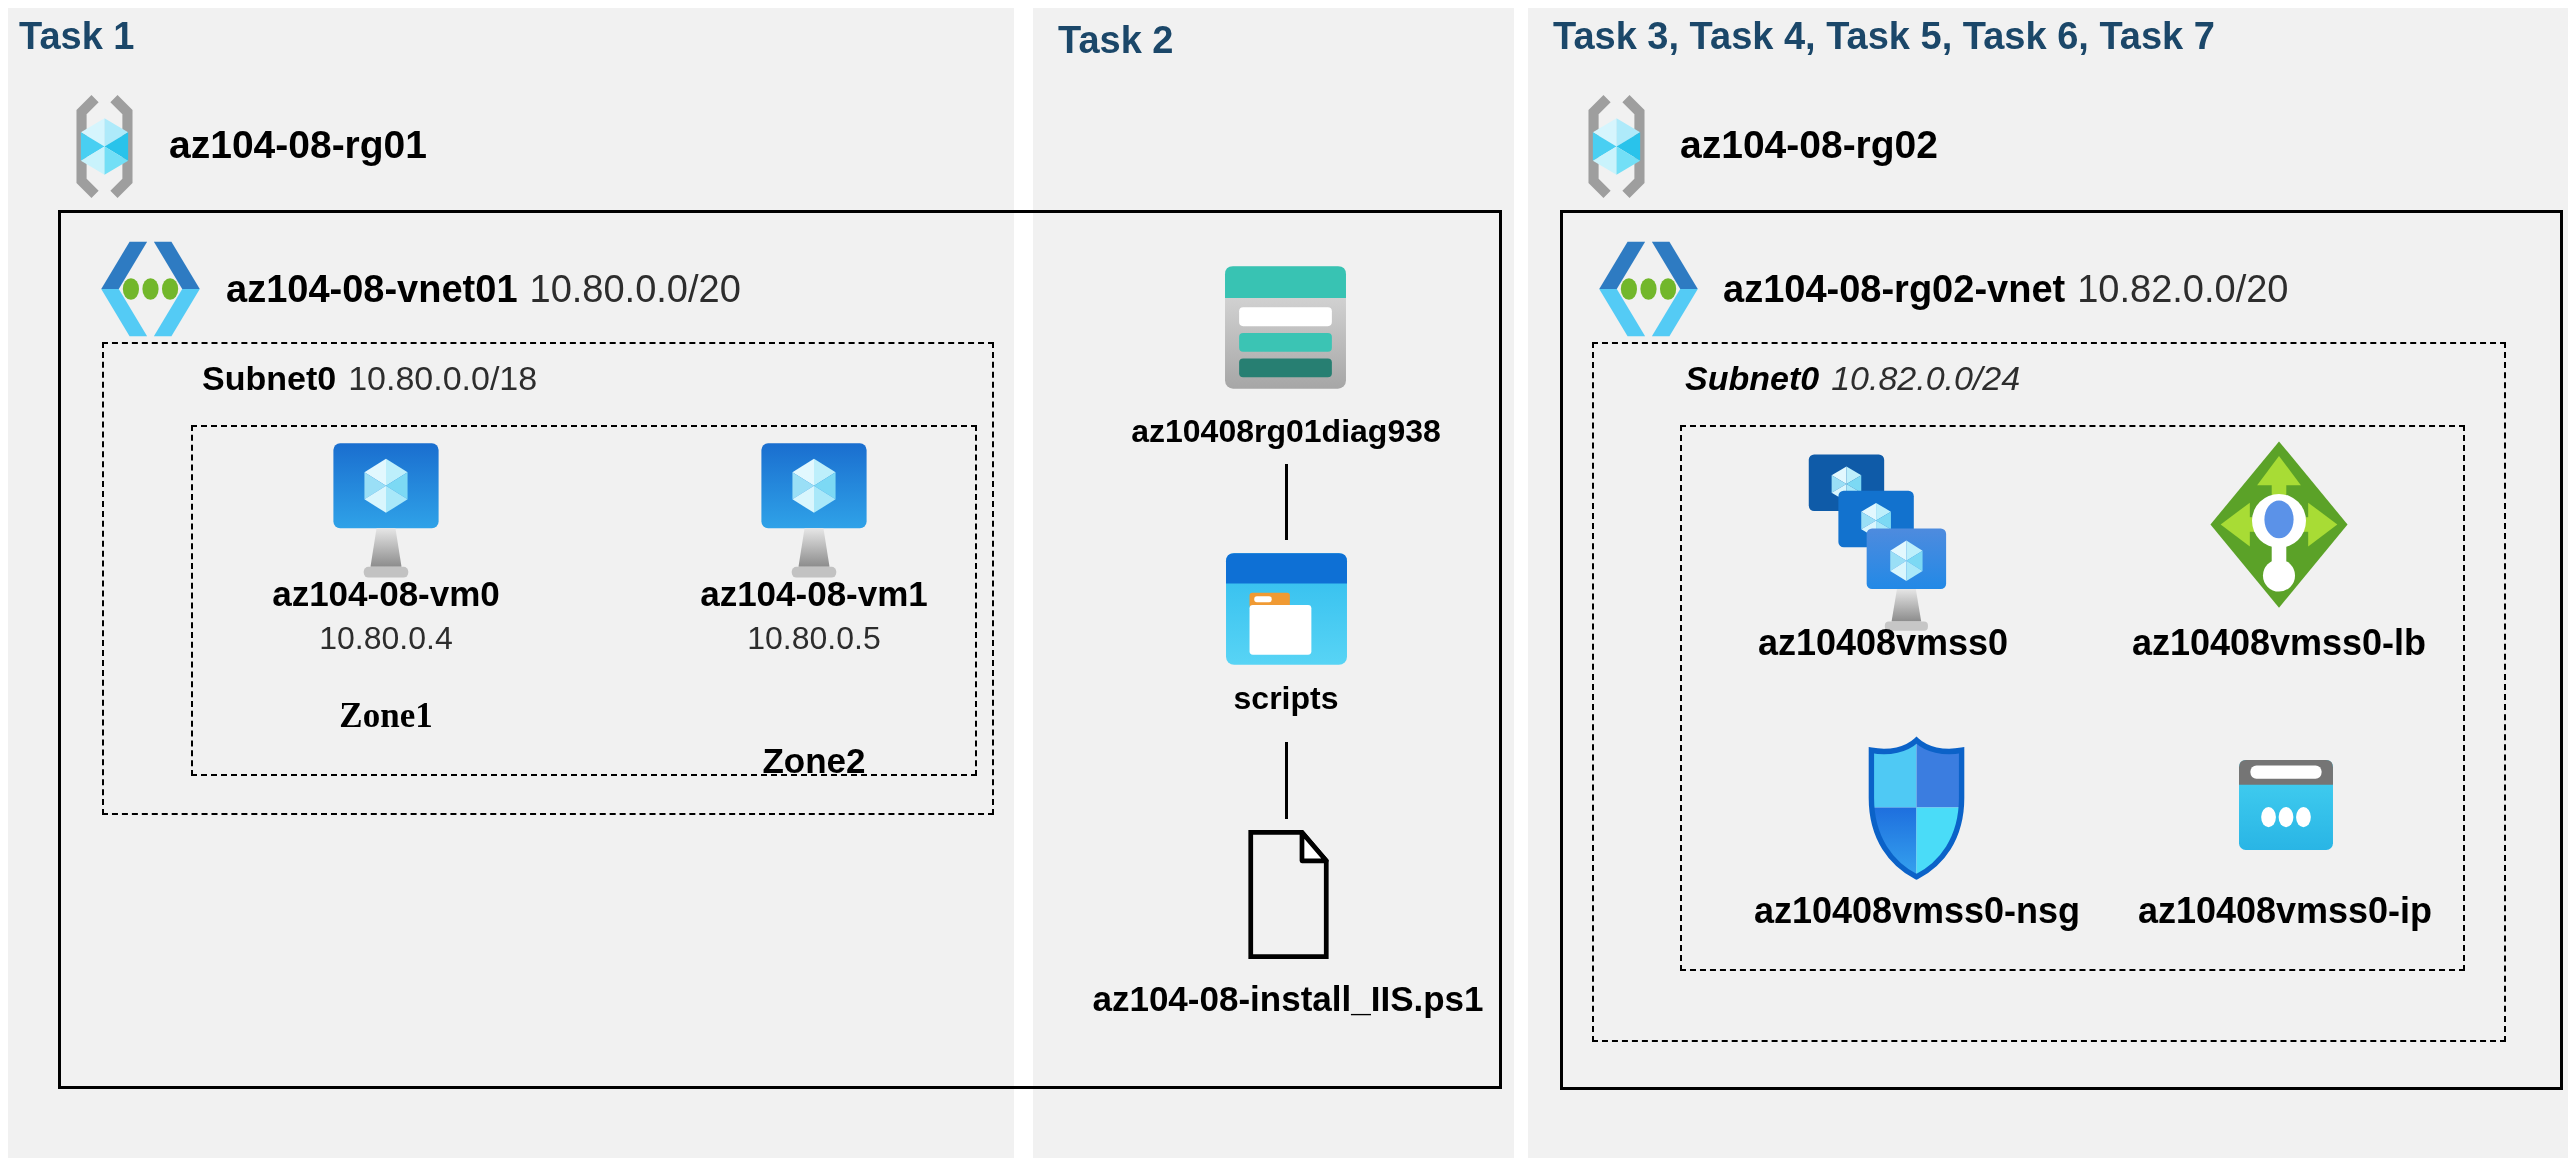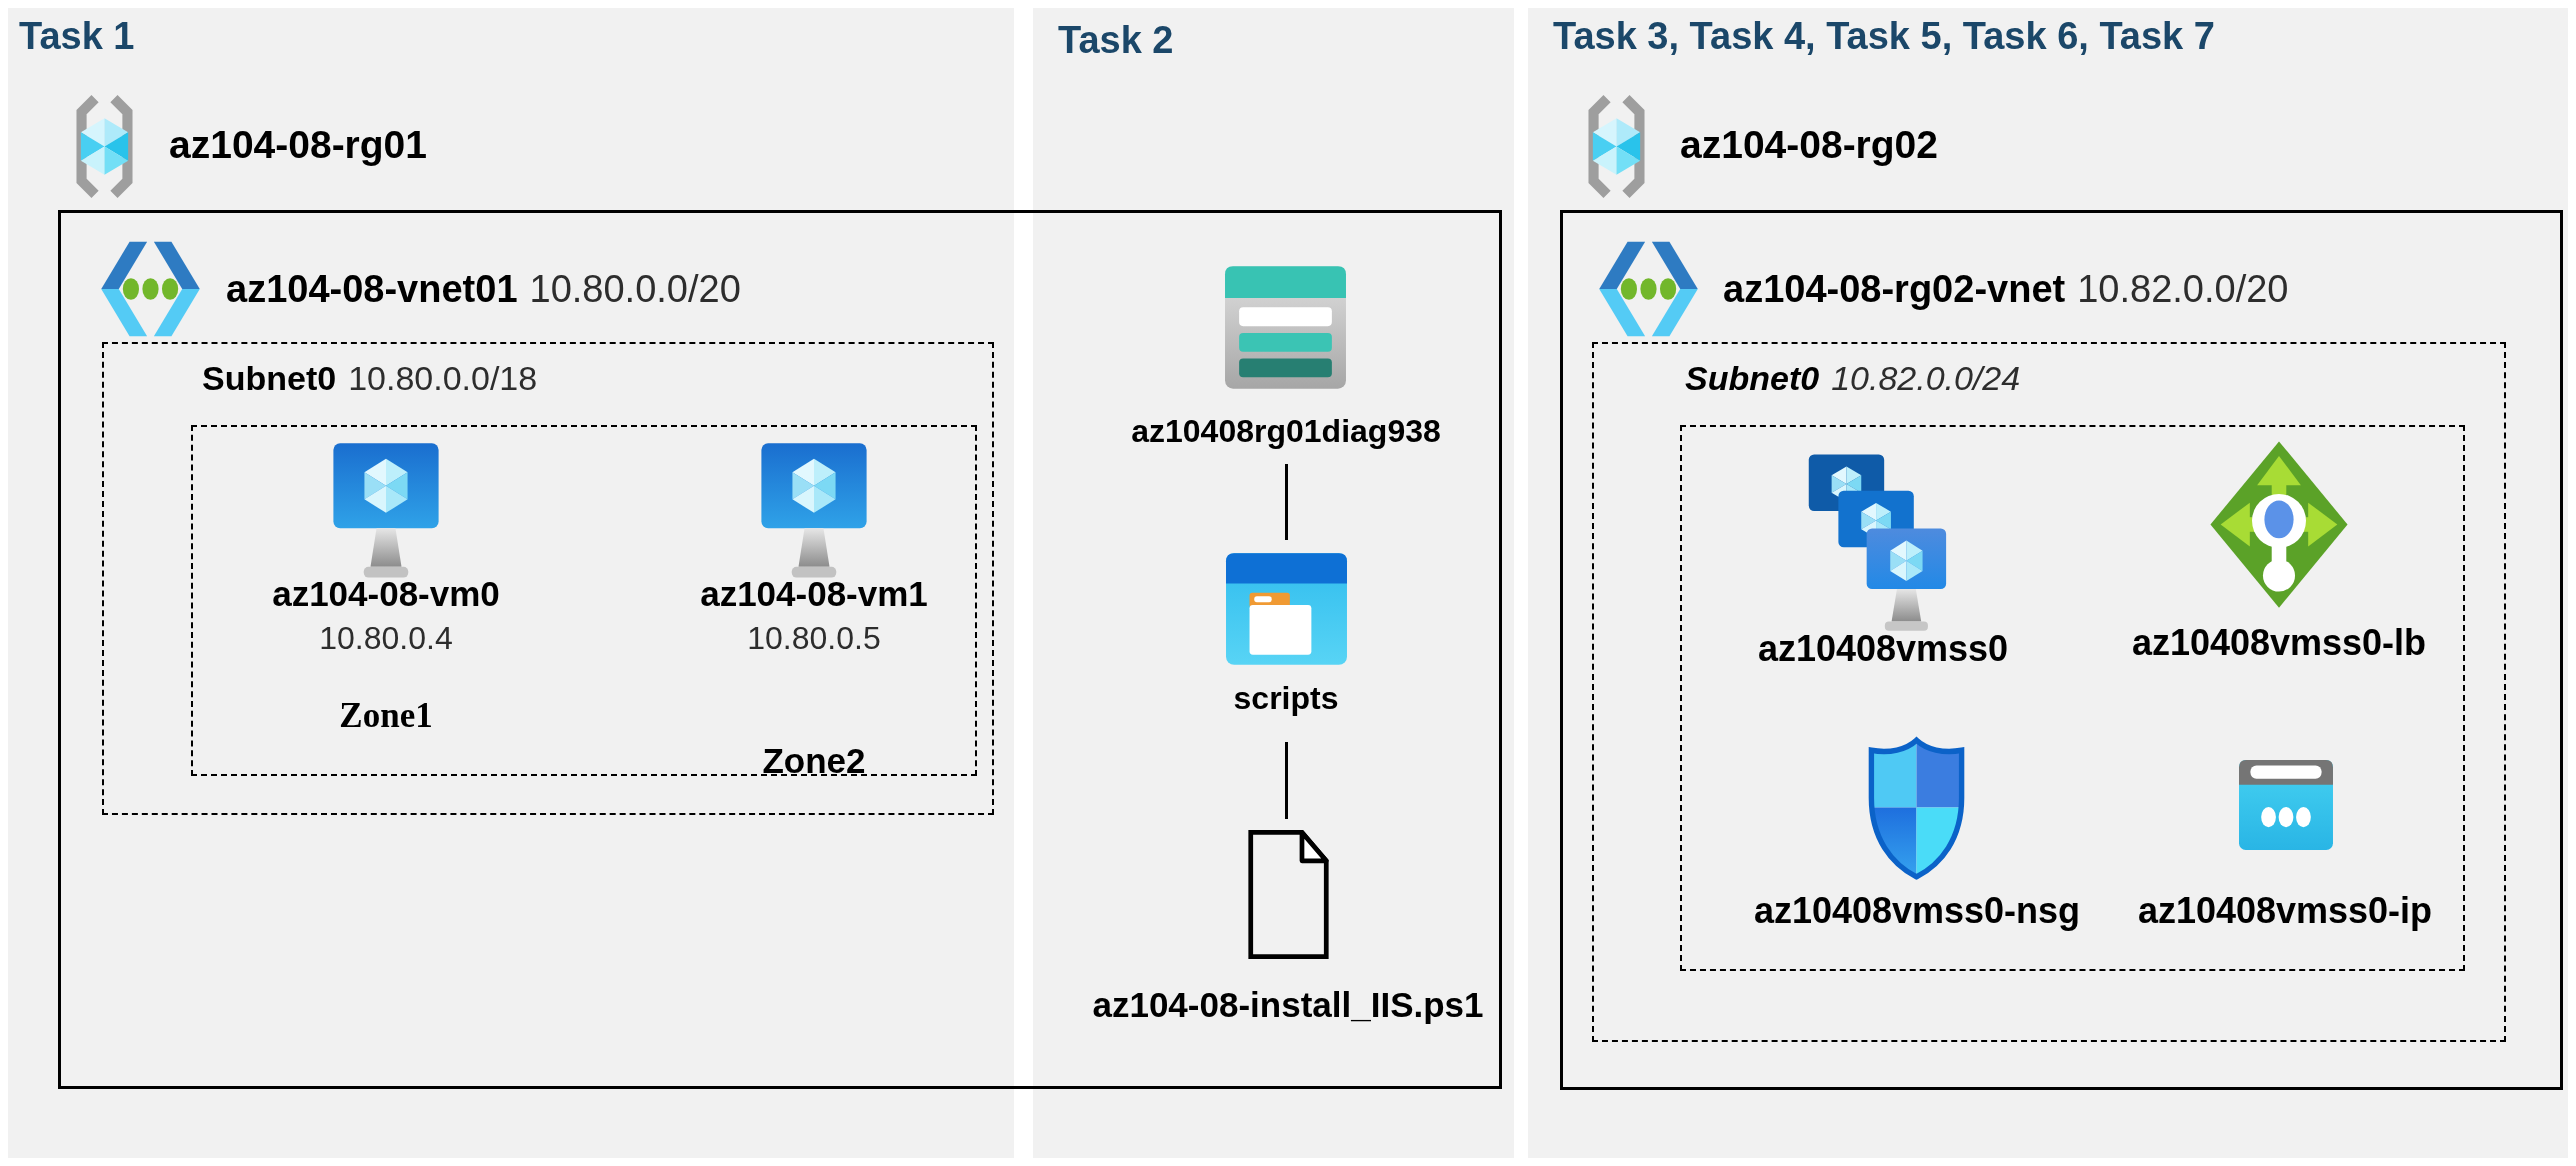--- a/index.html
+++ b/index.html
@@ -168,21 +168,21 @@
 <div class="clabel store-label" style="left:1286px;top:680px;">scripts</div>
 
 <div class="vline" style="left:1285px;top:742px;height:77px;"></div>
 
 <div class="icon" style="left:1244px;top:827px;">
   <svg width="89" height="135" viewBox="0 0 132 200">
     <path d="M10,8 L86,8 L122,50 L122,192 L10,192 Z" fill="#F1F1F1" stroke="#000" stroke-width="7"></path>
     <path d="M86,8 L86,50 L122,50 Z" fill="#FFFFFF" stroke="#000" stroke-width="7" stroke-linejoin="round"></path>
   </svg>
 </div>
-<div class="clabel file-label" style="left:1288px;top:979px;margin-top:6px;">az104-08-install_IIS.ps1</div>
+<div class="clabel file-label" style="left:1288px;top:979px;">az104-08-install_IIS.ps1</div>
 
 <div class="title" style="left:1553px;top:15px;">Task 3, Task 4, Task 5, Task 6, Task 7</div>
 
 <div class="icon" style="left:1576px;top:89px;">
   <svg width="81" height="115" viewBox="0 0 120 170">
     <polyline points="46,14 26,34 26,136 46,156" fill="none" stroke="#9E9E9E" stroke-width="15"></polyline>
     <polyline points="74,14 94,34 94,136 74,156" fill="none" stroke="#9E9E9E" stroke-width="15"></polyline>
     <polygon points="60,43 25,64 60,85" fill="#D6F5FD"></polygon>
       <polygon points="60,43 95,64 60,85" fill="#AEEAFA"></polygon>
     <polygon points="25,64 25,106 60,85" fill="#49CFF2"></polygon>
@@ -237,21 +237,21 @@
     <polygon points="159,142 135,157 159,172" fill="#E2F8FE"></polygon>
       <polygon points="159,142 183,157 159,172" fill="#BDEFFB"></polygon>
     <polygon points="135,157 135,187 159,172" fill="#9ADFF6"></polygon>
       <polygon points="183,157 183,187 159,172" fill="#7CD9F4"></polygon>
     <polygon points="135,187 159,202 159,172" fill="#D9F6FD"></polygon>
       <polygon points="183,187 159,202 159,172" fill="#A9E8F9"></polygon>
     <polygon points="145,214 173,214 181,262 137,262" fill="url(#g-stand)"></polygon>
     <rect x="127" y="262" width="64" height="14" rx="6" fill="#C6C6C6"></rect>
   </svg>
 </div>
-<div class="clabel res-label" style="left:1883px;top:622px;margin-top:6px;">az10408vmss0</div>
+<div class="clabel res-label" style="left:1883px;top:622px;">az10408vmss0</div>
 
 <div class="icon" style="left:2205px;top:437px;">
   <svg width="148" height="175" viewBox="0 0 200 240">
     <polygon points="100,6 194,120 100,234 6,120" fill="#5BA228"></polygon>
     <rect x="90" y="58" width="20" height="58" fill="#A8DC35"></rect>
     <polygon points="100,26 130,66 70,66" fill="#A8DC35"></polygon>
     <rect x="44" y="110" width="58" height="20" fill="#A8DC35"></rect>
     <polygon points="20,120 60,90 60,150" fill="#A8DC35"></polygon>
     <rect x="98" y="110" width="58" height="20" fill="#A8DC35"></rect>
     <polygon points="180,120 140,90 140,150" fill="#A8DC35"></polygon>

